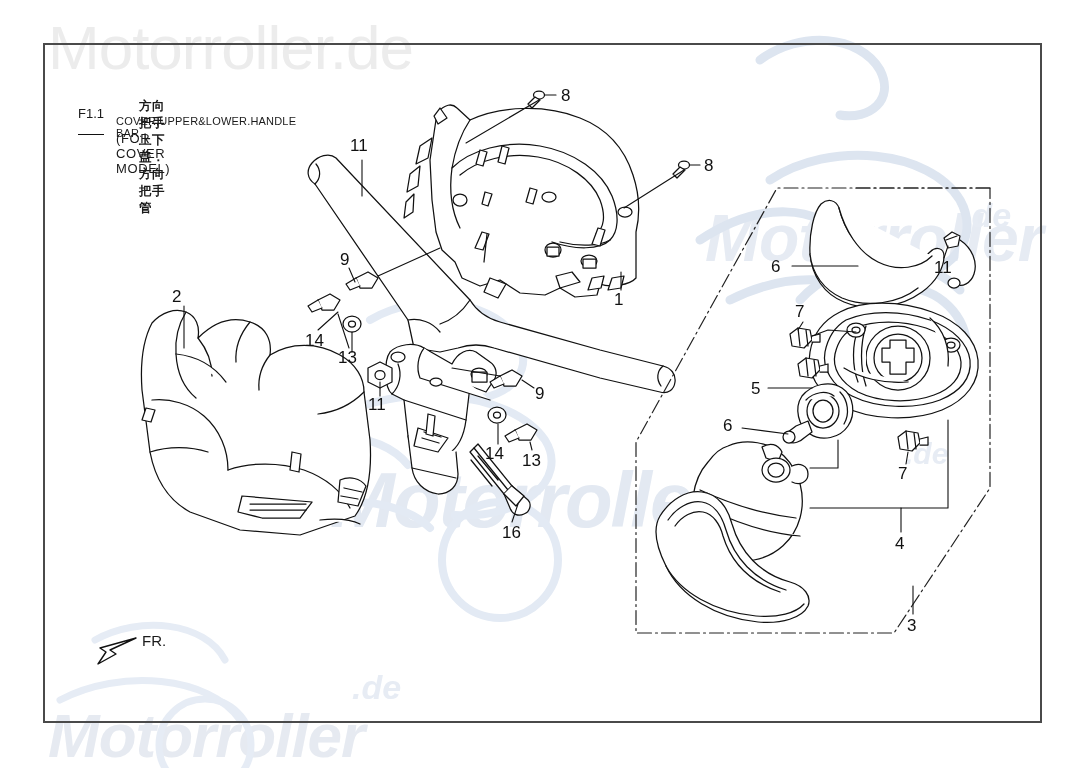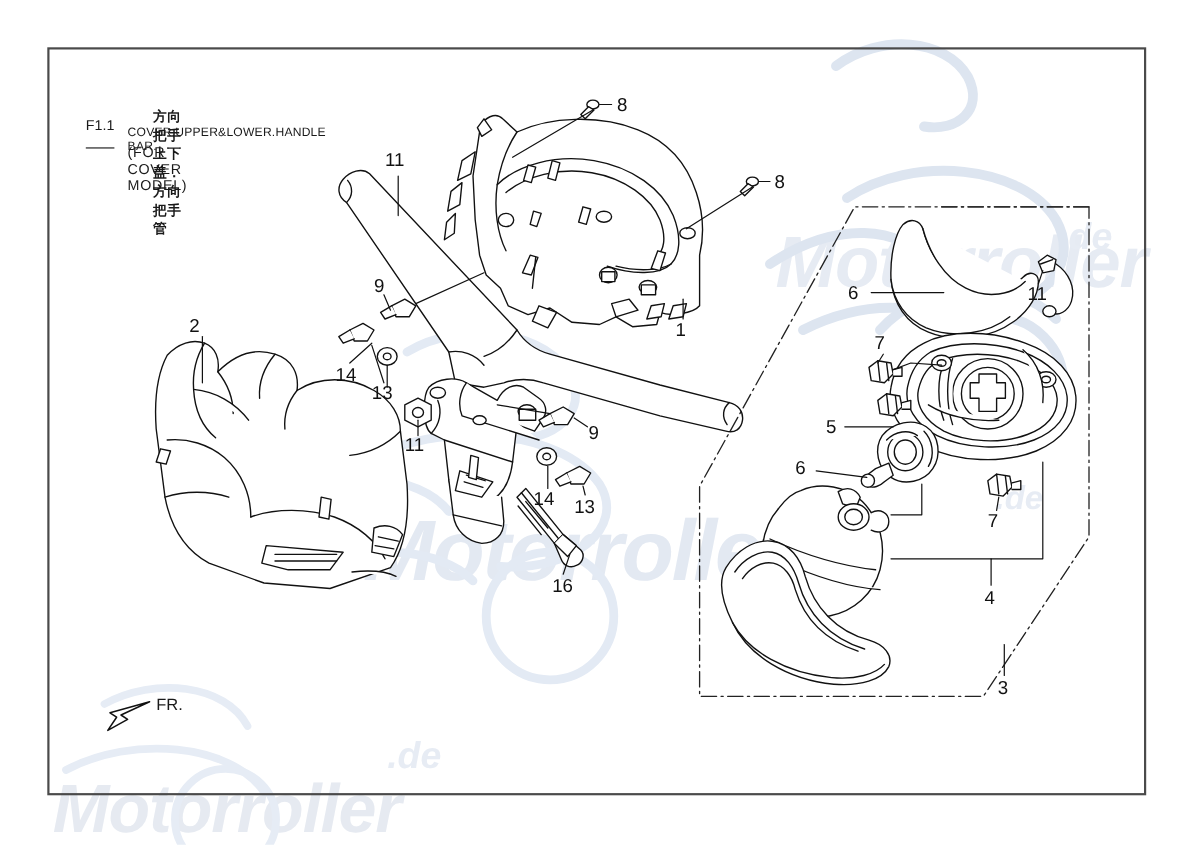--- a/index.html
+++ b/index.html
@@ -41,20 +41,21 @@
   
   #frmark{position:absolute;left:120px;top:636px;font-size:15px;}
 
   svg{position:absolute;left:0;top:0;overflow:visible;}
 </style>
 </head>
 <body>
 
 <div id="stage">
 
+  <div class="wm wm-top">Motorroller.de</div>
   <div class="wm wm-bottom">Motorroller</div>
   <div class="wm wm-mid">Motorroller</div>
   <div class="wm wm-right">Motorroller</div>
   <div class="wm wm-de-r">.de</div>
   <div class="wm wm-de-m">.de</div>
   <div class="wm wm-de-b">.de</div>
 
   <svg class="wm-logo" width="1085" height="768" viewBox="0 0 1085 768" fill="none">
     <g stroke="#dde5f0" stroke-width="9" fill="none" stroke-linecap="round">
 

